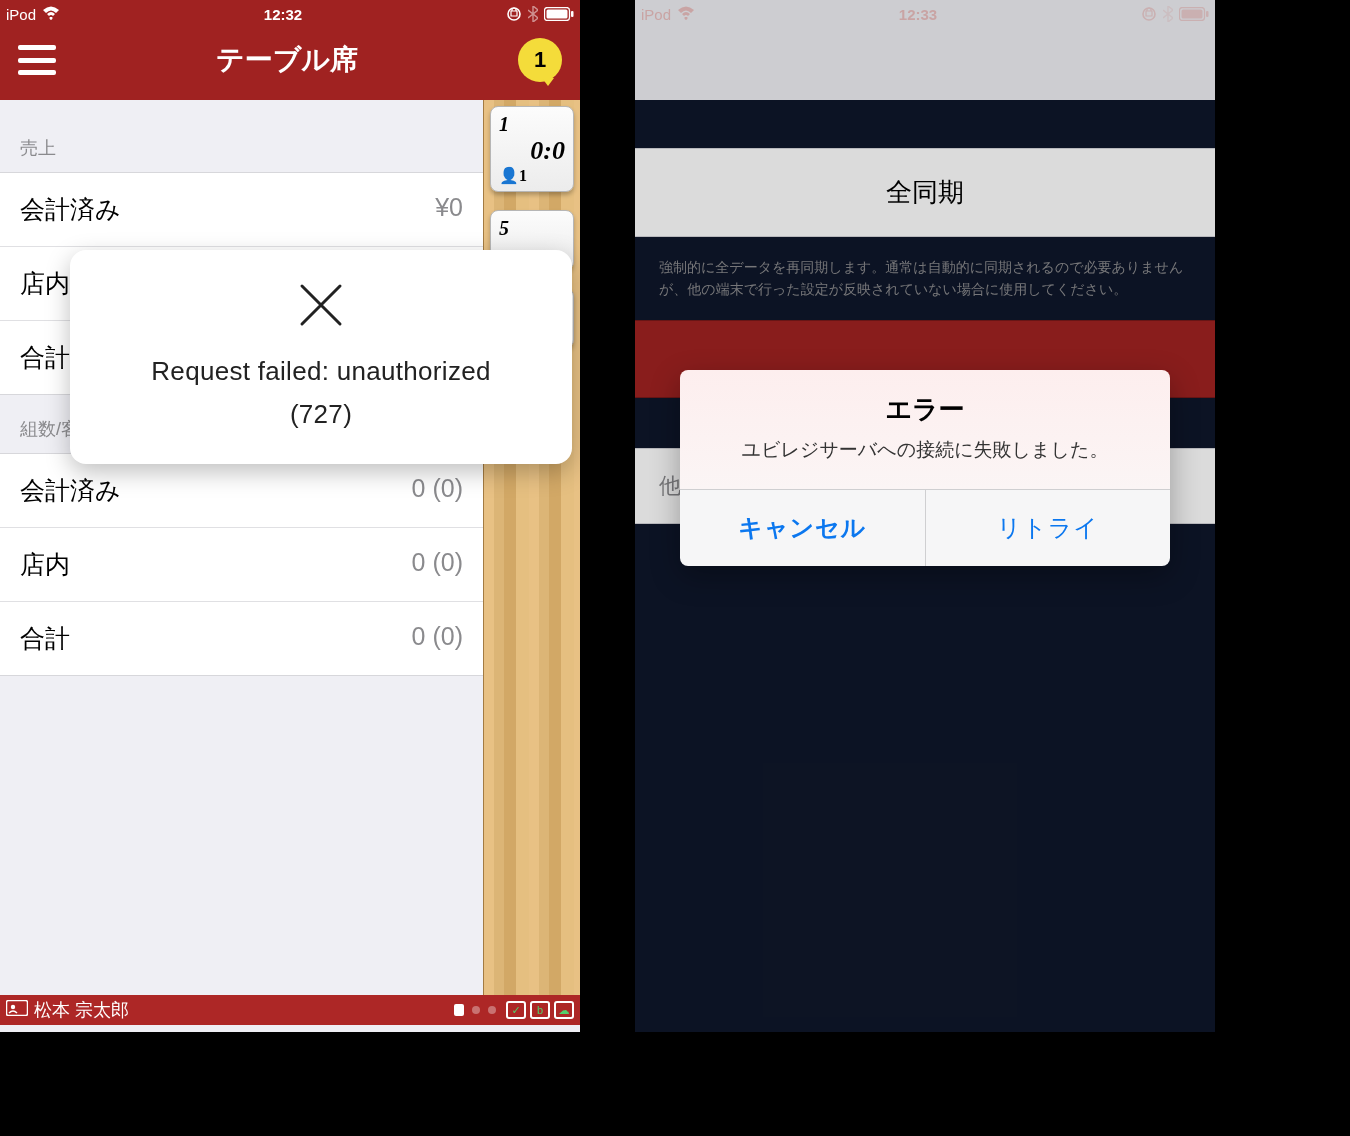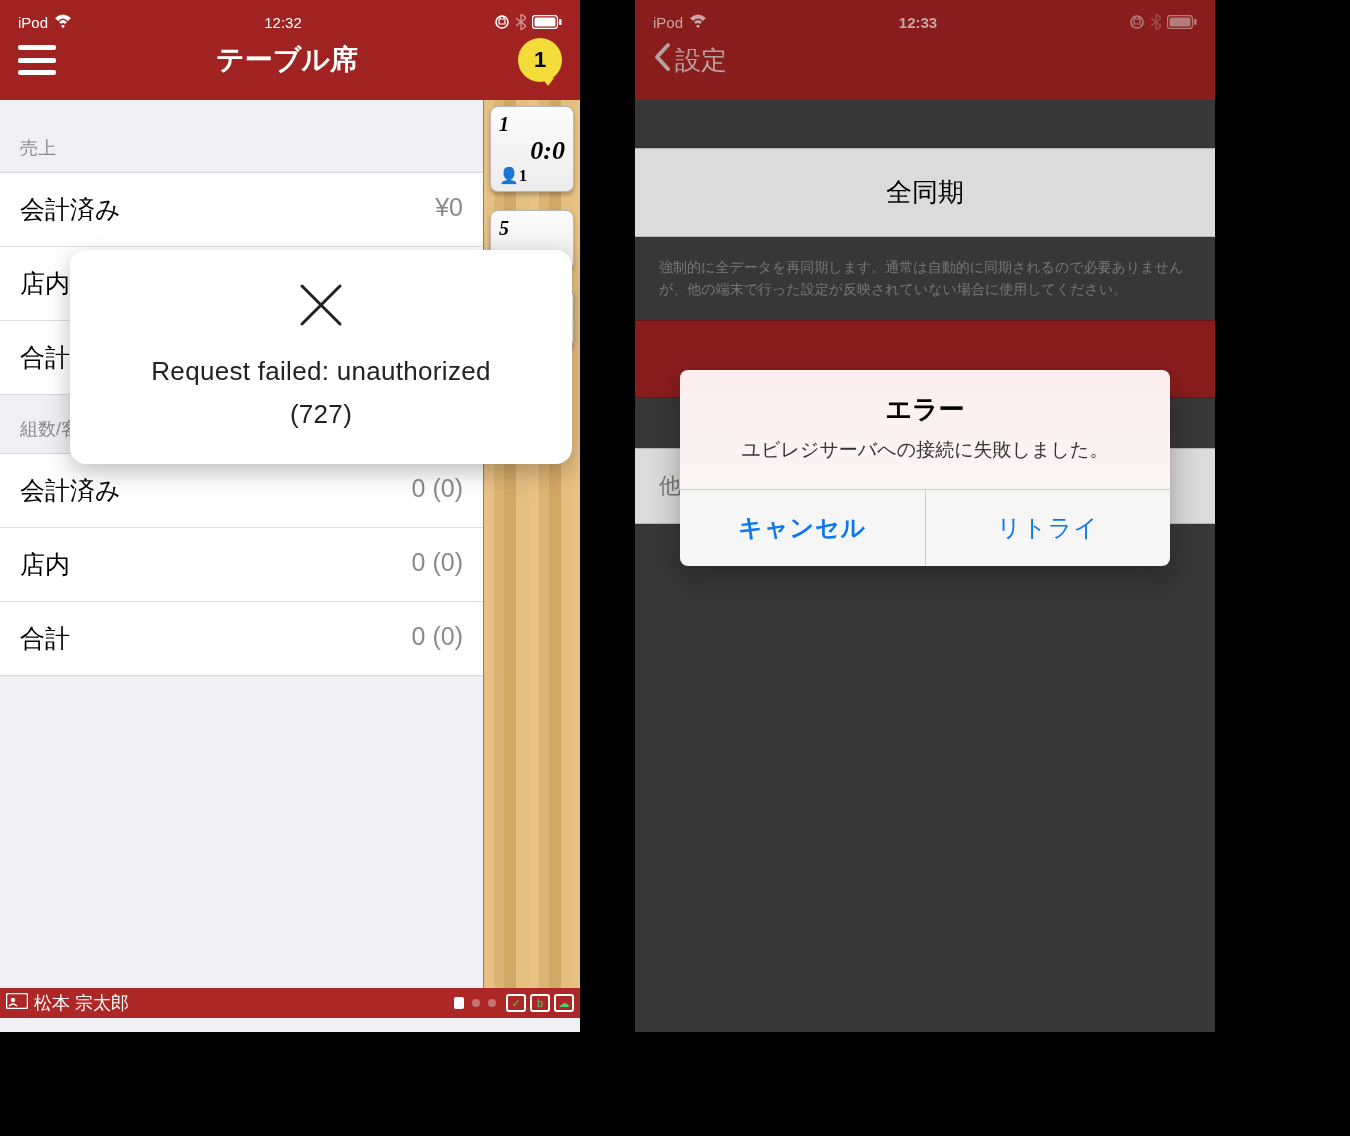--- a/index.html
+++ b/index.html
@@ -23,25 +23,25 @@
   .phone.right { margin-left: 0; }
   .trailing { flex:1; background:#000; }
 
   
   .statusbar {
     height: 28px;
     background: rgba(0,0,0,0.0);
     display:flex;
     align-items:center;
     justify-content:space-between;
-    padding: 0 18px;
+    padding: 0 6px;
     font-size: 15px;
     color:#fff;
     position:absolute;
-    top:8px; left:0; right:0;
+    top:0; left:0; right:0;
     z-index:20;
   }
   .statusbar.dim { color:#c9a4a4; }
   .status-left,.status-right{display:flex;align-items:center;gap:6px;}
   .status-right svg{display:block;}
 
   
   .navheader {
     background:#a02221;
     height: 100px;
@@ -140,21 +140,21 @@
     text-align:center;
     z-index:15;
   }
   .toast .x { font-size:40px; margin-bottom:18px; line-height:1; }
   .toast .x svg{display:inline-block;}
   .toast-msg { font-size:26px; color:#222; letter-spacing:.3px;margin-top:12px; }
 
   
   .bottombar {
     position:absolute;
-    left:0;right:0;bottom:14px;
+    left:0;right:0;bottom:7px;
     height:30px;
     background:#ad2726;
     display:flex;
     align-items:center;
     color:#fff;
     font-size:18px;
     padding:0 6px;
     gap:10px;
   }
   .bottombar .name{flex:1;display:flex;align-items:center;gap:6px;}
@@ -162,21 +162,21 @@
   .bottombar .page-dots span{width:8px;height:8px;border-radius:50%;background:#fff;opacity:.35;}
   .bottombar .page-dots span.active{opacity:1;background:#fff;width:10px;height:12px;border-radius:2px;}
   .bottombar .tray{display:flex;gap:4px;}
   .bottombar .tray span{width:20px;height:18px;border:2px solid #fff;border-radius:3px;font-size:11px;display:flex;align-items:center;justify-content:center;}
   .tray .ok{border-color:#51d06a;color:#51d06a;}
 
   
   .right-main{
     position:absolute;
     top:100px;left:0;right:0;bottom:0;
-    background:#404040;
+    background:#0f172a;
   }
   .big-cell{
     background:#fff;
     border-top:1px solid #d7d7db;
     border-bottom:1px solid #d7d7db;
     padding:26px;
     text-align:center;
     font-size:26px;
     margin-top:48px;
   }
@@ -255,21 +255,21 @@
 
   <div class="statusbar">
     <div class="status-left">
       <span>iPod</span>
       <span>
         <svg width="18" height="14" viewBox="0 0 18 14">
             <path d="M1 4 Q9 -3 17 4 L14 7 Q9 2 4 7 Z M5 8 Q9 4 13 8 L11 10 Q9 8 7 10 Z M8 11 a1.5 1.5 0 1 0 2 0 Z" fill="#fff"></path>
           </svg>
       </span>
     </div>
-    <div style="font-weight:400">12:32</div>
+    <div style="font-weight:700">12:32</div>
     <div class="status-right">
       <span>
         <svg width="16" height="16" viewBox="0 0 16 16">
             <circle cx="8" cy="8" r="6" fill="none" stroke="#fff" stroke-width="1.6"></circle>
             <path d="M6 5 v-1 a2 2 0 0 1 4 0 v1 M5 5 h6 v5 h-6 z" fill="none" stroke="#fff" stroke-width="1.2"></path>
           </svg>
       </span>
       <span style="opacity:.5">
         <svg width="10" height="16" viewBox="0 0 10 16">
             <path d="M5 0 v16 L10 12 L0 4 M5 0 L10 4 L0 12" fill="none" stroke="#fff" stroke-width="1.4"></path>
@@ -408,32 +408,20 @@
       <span>
         <svg width="30" height="14" viewBox="0 0 30 14">
             <rect x="0.5" y="0.5" width="25" height="13" rx="3" fill="none" stroke="#c9a4a4" stroke-width="1.3"></rect>
             <rect x="2.5" y="2.5" width="21" height="9" rx="1.5" fill="#c9a4a4"></rect>
             <rect x="27" y="4" width="2.5" height="6" rx="1" fill="#c9a4a4"></rect>
           </svg>
       </span>
     </div>
   </div>
 
-  <div class="navheader right">
-    <div class="navback">
-      <span class="chevron">
-        <svg width="18" height="30" viewBox="0 0 18 30">
-            <path d="M15 3 L4 15 L15 27" fill="none" stroke="#d7bcbc" stroke-width="4" stroke-linecap="round" stroke-linejoin="round"></path>
-          </svg>
-      </span>
-      <span>設定</span>
-    </div>
-    <div></div>
-      <div></div>
-  </div>
 
   <div class="right-main">
     <div class="big-cell">
       <span>全同期</span>
     </div>
     <div class="desc">強制的に全データを再同期します。通常は自動的に同期されるので必要ありませんが、他の端末で行った設定が反映されていない場合に使用してください。</div>
     <div class="danger-button">&nbsp;</div>
     <div class="list-row">
       <span>他</span>
     </div>

